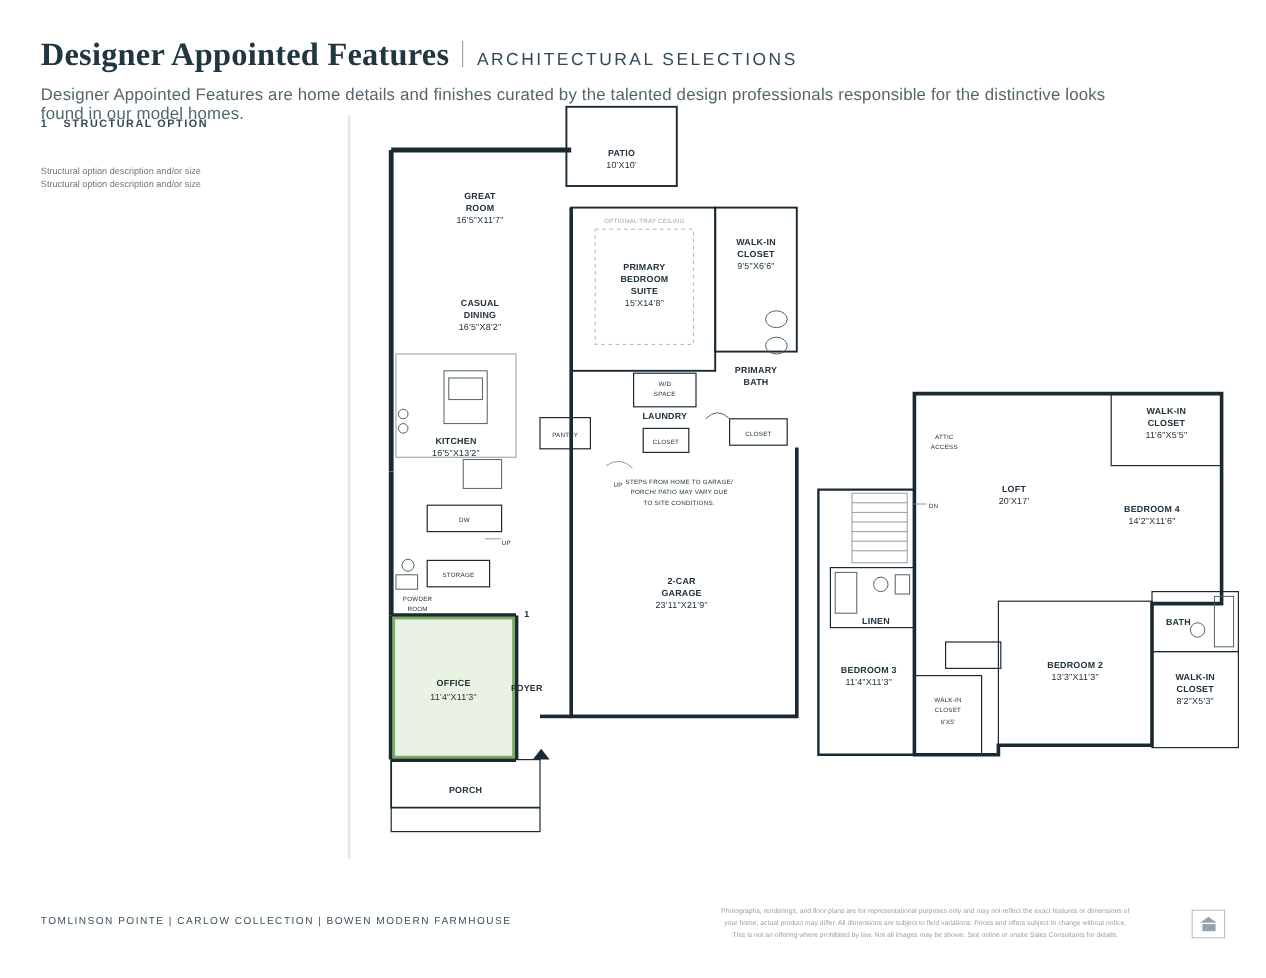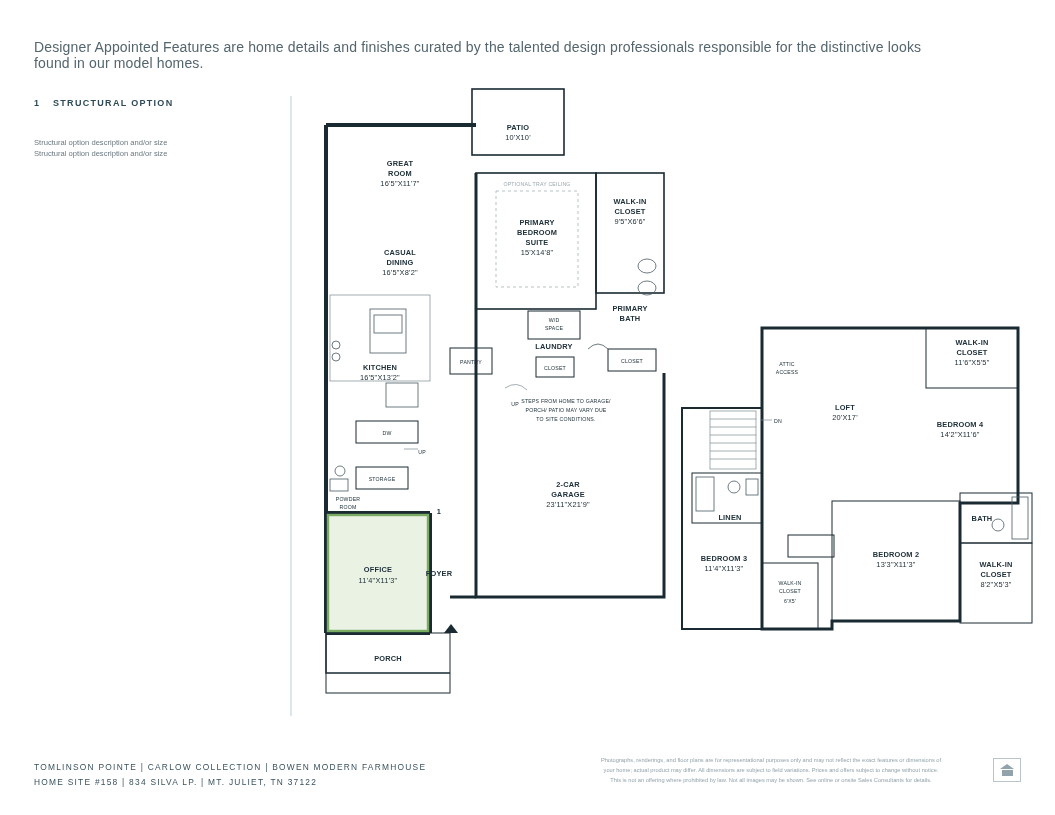--- a/index.html
+++ b/index.html
@@ -168,20 +168,25 @@
   .dash { stroke: #9aa7ae; fill: none; stroke-width: .7; stroke-dasharray: 3 3; }
   .hl-fill { fill: #eaf2e4; }
   .hl-stroke { stroke: #7aab62; fill: none; stroke-width: 2.4; }
 </style>
 </head>
 <body>
 
 <div class="page">
 
   <div class="header">
+    <div class="title-row">
+      <div class="title-main">Designer Appointed Features</div>
+      <div class="title-divider"></div>
+      <div class="title-sub">ARCHITECTURAL SELECTIONS</div>
+    </div>
     <div class="subtitle">Designer Appointed Features are home details and finishes curated by the talented design professionals responsible for the distinctive looks found in our model homes.</div>
   </div>
 
   <div class="options">
     <div class="option-row">
       <div class="option-num">1</div>
       <div class="option-body">
         <div class="option-title">STRUCTURAL OPTION</div>
       </div>
     </div>
@@ -347,21 +352,20 @@
       <rect x="626" y="255" width="92" height="60" class="thin"></rect>
       <text class="lbl b" x="672" y="272">WALK-IN</text>
       <text class="lbl b" x="672" y="282">CLOSET</text>
       <text class="lbl" x="672" y="292">11'6"X5'5"</text>
 
     </svg>
   </div>
 
   <div class="footer-left">
     <div>TOMLINSON POINTE  |  CARLOW COLLECTION  |  BOWEN MODERN FARMHOUSE</div>
-    <div>HOME SITE #158  |  834 SILVA LP.  |  MT. JULIET, TN 37122</div>
   </div>
   <div class="footer-right">
     <div>Photographs, renderings, and floor plans are for representational purposes only and may not reflect the exact features or dimensions of</div>
     <div>your home; actual product may differ. All dimensions are subject to field variations. Prices and offers subject to change without notice.</div>
     <div>This is not an offering where prohibited by law. Not all images may be shown. See online or onsite Sales Consultants for details.</div>
   </div>
   <div class="eho">
     <div class="eho-roof"></div>
     <div class="eho-body"></div>
   </div>

